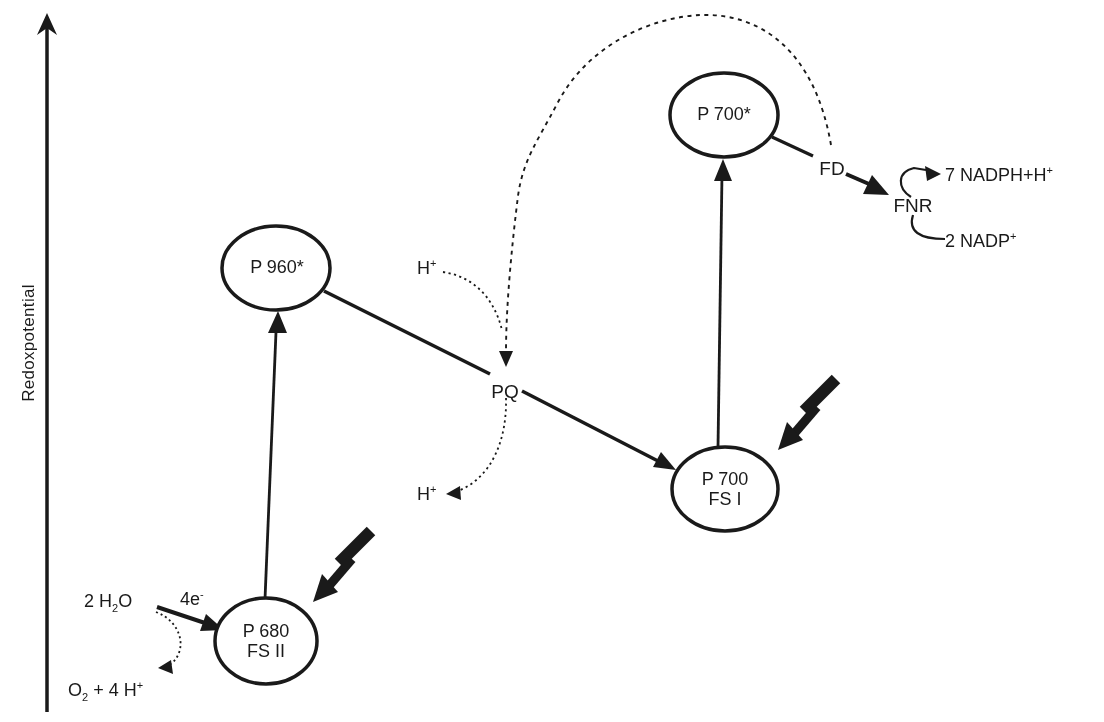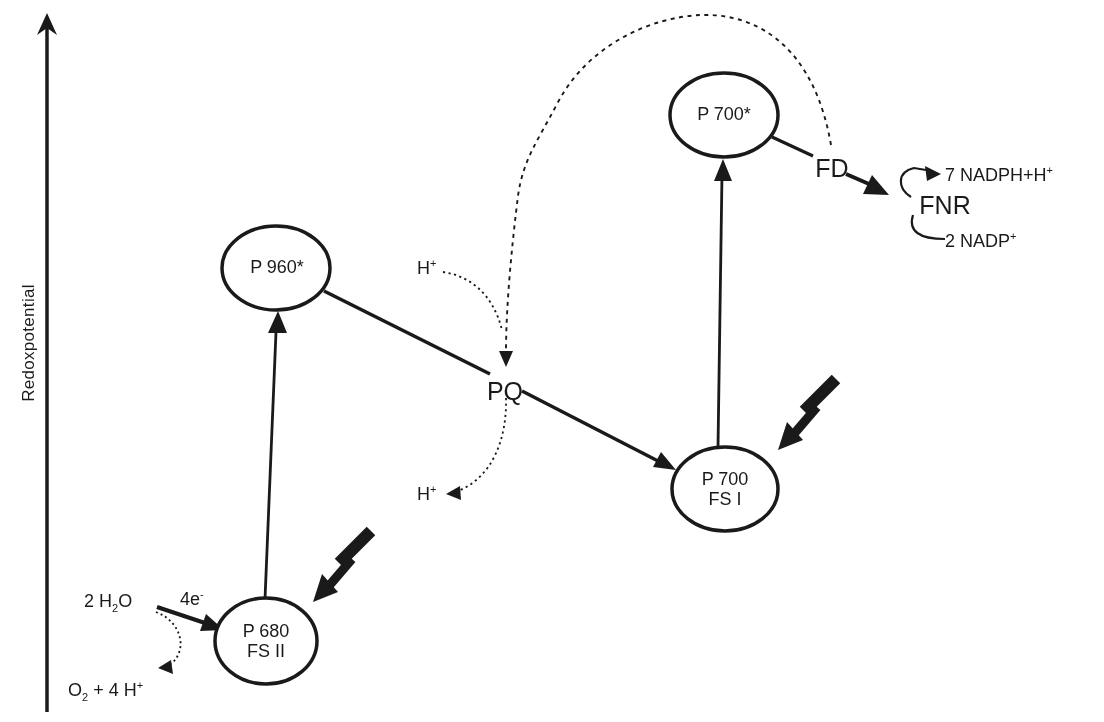--- a/index.html
+++ b/index.html
@@ -7,21 +7,21 @@
   .stage {
     position:relative; width:1104px; height:722px; overflow:hidden;
     background:var(--bg); color:var(--ink);
     font-family:"Liberation Sans", sans-serif; font-size:18px;
   }
   .stage svg { position:absolute; left:0; top:0; color:var(--ink); }
   .lbl { position:absolute; white-space:nowrap; line-height:1.1; }
   .center  { transform:translate(-50%,-50%); text-align:center; }
   .vcenter { transform:translateY(-50%); }
   .rot     { transform:translate(-50%,-50%) rotate(-90deg); font-size:17px; letter-spacing:0.3px; }
-  .big     { font-size:25px; }
+  .big     { font-size:19px; }
   .lbl sup { font-size:11px; vertical-align:super; line-height:0; }
   .lbl sub { font-size:11px; vertical-align:sub;  line-height:0; }
   .two-line div { line-height:20px; }
 </style>
 </head>
 <body>
 
 <div class="stage">
 
   <svg width="1104" height="722" viewBox="0 0 1104 722">
@@ -110,21 +110,21 @@
   </div>
 
   <div class="lbl vcenter" style="left:417px; top:495px;">
     <span>H</span><sup>+</sup>
   </div>
 
   <div class="lbl center big" style="left:832px; top:169px;">
     <span>FD</span>
   </div>
 
-  <div class="lbl center big" style="left:945px; top:206px;">
+  <div class="lbl center big" style="left:913px; top:206px;">
     <span>FNR</span>
   </div>
 
   <div class="lbl vcenter" style="left:945px; top:176px;">
     <span>7 NADPH+H</span><sup>+</sup>
   </div>
 
   <div class="lbl vcenter" style="left:945px; top:242px;">
     <span>2 NADP</span><sup>+</sup>
   </div>

